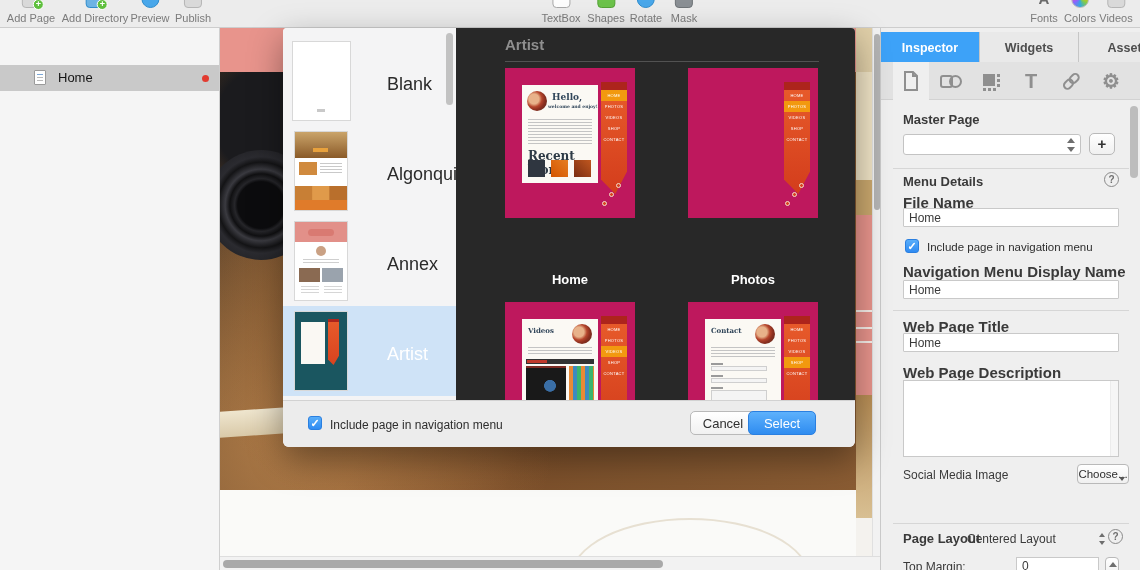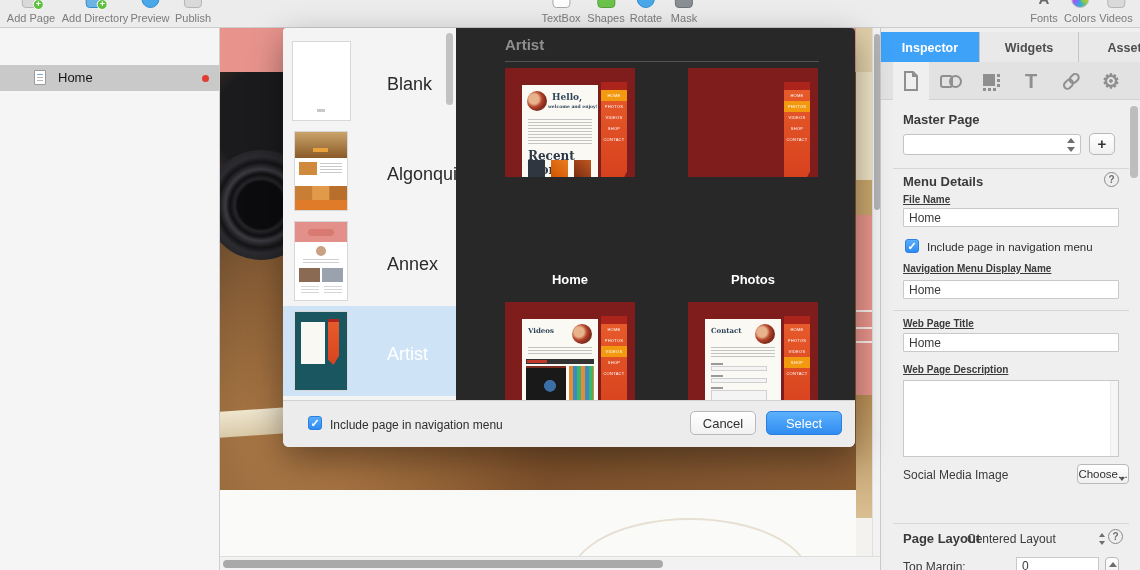--- a/index.html
+++ b/index.html
@@ -96,21 +96,21 @@
   .art-panel { position:absolute; left:6px; top:10px; width:24px; height:42px; background:#faf8f3; }
   .art-ribbon { position:absolute; left:33px; top:7px; width:11px; height:46px; background:linear-gradient(#e85c2b,#d9431f); clip-path:polygon(0 0,100% 0,100% 80%,50% 100%,0 88%); }
   .art-ribbon:before { content:""; display:block; margin:0; width:11px; height:3px; background:#ad241c; }
   .list-scroll { position:absolute; right:3px; top:5px; width:7px; height:80px; }
   .list-scroll .lthumb { width:7px; height:72px; background:#c2c2c2; border-radius:4px; }
 
   
   .preview { position:absolute; left:173px; top:0; width:399px; height:372px; background:#282828; overflow:hidden; }
   .preview-title { position:absolute; left:49px; top:8px; font-size:15px; font-weight:bold; color:#8f8f8f; }
   .preview-rule { position:absolute; left:49px; top:33px; width:314px; height:1px; background:#525252; }
-  .pcard { position:absolute; width:130px; height:109px; background:#7f1d1d; overflow:hidden; }
+  .pcard { position:absolute; width:130px; height:150px; background:#be185d; overflow:hidden; }
   .cpanel { position:absolute; left:17px; top:17px; width:76px; height:98px; background:#fbf9f4; }
   .avatar { position:absolute; width:20px; height:20px; border-radius:50%;
     background:radial-gradient(circle at 35% 40%, #e8b28a 0 28%, #b5452c 45%, #8a2f1f 62%, #50291f 100%); }
   .c-head { position:absolute; font-family:"DejaVu Serif", serif; font-weight:bold; color:#31465a; }
   .c-sub { position:absolute; font-family:"DejaVu Serif", serif; font-weight:bold; color:#31465a; }
   .c-lines { position:absolute; background:repeating-linear-gradient(#c4c4c4 0 1px, transparent 1px 3px); }
   .c-section { position:absolute; font-family:"DejaVu Serif", serif; font-weight:bold; color:#2d3a46; }
   .c-th { position:absolute; width:17px; height:17px; }
   .ribbon { position:absolute; left:96px; top:14px; width:26px; height:112px; background:linear-gradient(#e85c2b,#d33d1c); clip-path:polygon(0 0,100% 0,100% 80%,55% 100%,0 87%); }
   .ribbon-head { height:8px; background:#ad241c; color:#f7ddc9; font-size:4px; line-height:8px; text-align:center; letter-spacing:.2px; overflow:hidden; }
@@ -135,38 +135,38 @@
   
   .pg-th { position:absolute; width:24px; height:24px; }
 
   
   .dlg-footer { position:absolute; left:0; top:372px; width:572px; height:47px; background:#ececec; border-top:1px solid #d2d2d2; }
   .checkbox { width:14px; height:14px; border-radius:3px; background:linear-gradient(#59aefa,#2f8bf2); border:1px solid #2a7fe0; color:#fff; font-size:11px; line-height:13px; text-align:center; font-weight:bold; }
   .dlg-check { position:absolute; left:25px; top:15px; }
   .dlg-check-label { position:absolute; left:47px; top:17px; font-size:12px; color:#2e2e2e; }
   .btn { position:absolute; top:10px; height:24px; border-radius:5px; font-size:13px; text-align:center; line-height:23px; }
   .btn-cancel { left:407px; width:66px; background:linear-gradient(#ffffff,#f1f1f1); border:1px solid #b9b9b9; color:#303030; }
-  .btn-select { left:483px; width:76px; background:linear-gradient(#5db1fc,#2f8cf0); border:1px solid #2a7fe0; color:#fff; }
+  .btn-select { left:465px; width:68px; background:linear-gradient(#5db1fc,#2f8cf0); border:1px solid #2a7fe0; color:#fff; }
 
   
   .inspector { position:absolute; left:880px; top:28px; width:260px; height:542px; background:#efefef; border-left:1px solid #c9c9c9; z-index:3; }
   .insp-tabs { position:absolute; left:0; top:4px; width:296px; height:34px; display:flex; border-bottom:1px solid #c6c6c6; }
   .insp-tab { flex:1; background:#e9e9e9; border-right:1px solid #c6c6c6; font-size:12.5px; font-weight:bold; color:#4e4e4e; text-align:center; line-height:33px; }
   .insp-tab:last-child { border-right:none; }
   .insp-tab.active { background:#3da2f8; color:#fff; }
   .icon-row { position:absolute; left:0; top:34px; width:260px; height:38px; background:#e2e2e2; border-bottom:1px solid #d2d2d2; display:flex; align-items:center; justify-content:center; gap:4px; }
   .itab { width:36px; height:38px; display:flex; align-items:center; justify-content:center; color:#8f8f8f; }
   .itab.active { background:#efefef; }
   .itab svg { stroke:#8f8f8f; fill:none; stroke-width:2; }
   .itab .glyph { font-size:20px; font-weight:bold; color:#8f8f8f; line-height:38px; }
   .insp-scroll { position:absolute; right:2px; top:78px; width:8px; height:430px; }
   .insp-thumb { width:8px; height:72px; background:#bdbdbd; border-radius:4px; }
 
   .lbl-bold { position:absolute; left:22px; font-weight:bold; color:#3a3a3a; }
-  .fz13 { font-size:13px; } .fz12 { font-size:10px;text-decoration:underline; }
+  .fz13 { font-size:13px; } .fz12 { font-size:15px; }
   .field { position:absolute; left:22px; width:216px; height:19px; background:#fff; border:1px solid #c9c9c9; border-radius:1px; font-size:12px; color:#3a3a3a; padding:0 5px; font-family:"Liberation Sans",sans-serif; }
   .hr { position:absolute; left:12px; width:236px; height:1px; background:#d6d6d6; }
   .help { position:absolute; width:15px; height:15px; border-radius:50%; border:1.5px solid #8a8a8a; color:#6e6e6e; font-size:10px; font-weight:bold; text-align:center; line-height:14px; }
   .selectbox { position:absolute; left:22px; top:106px; width:178px; height:21px; background:#fff; border:1px solid #c3c3c3; border-radius:3px; }
   .stepper { position:absolute; right:4px; top:2px; width:10px; height:16px; }
   .stepper:before, .stepper:after { content:""; position:absolute; left:1px; border-left:4px solid transparent; border-right:4px solid transparent; }
   .stepper:before { top:1px; border-bottom:5px solid #6e6e6e; }
   .stepper:after { bottom:1px; border-top:5px solid #6e6e6e; }
   .plusbtn { position:absolute; left:208px; top:105px; width:26px; height:22px; background:linear-gradient(#fff,#f0f0f0); border:1px solid #b9b9b9; border-radius:5px; font-size:15px; font-weight:bold; color:#333; text-align:center; line-height:20px; }
   .icheck { position:absolute; left:24px; top:211px; }

